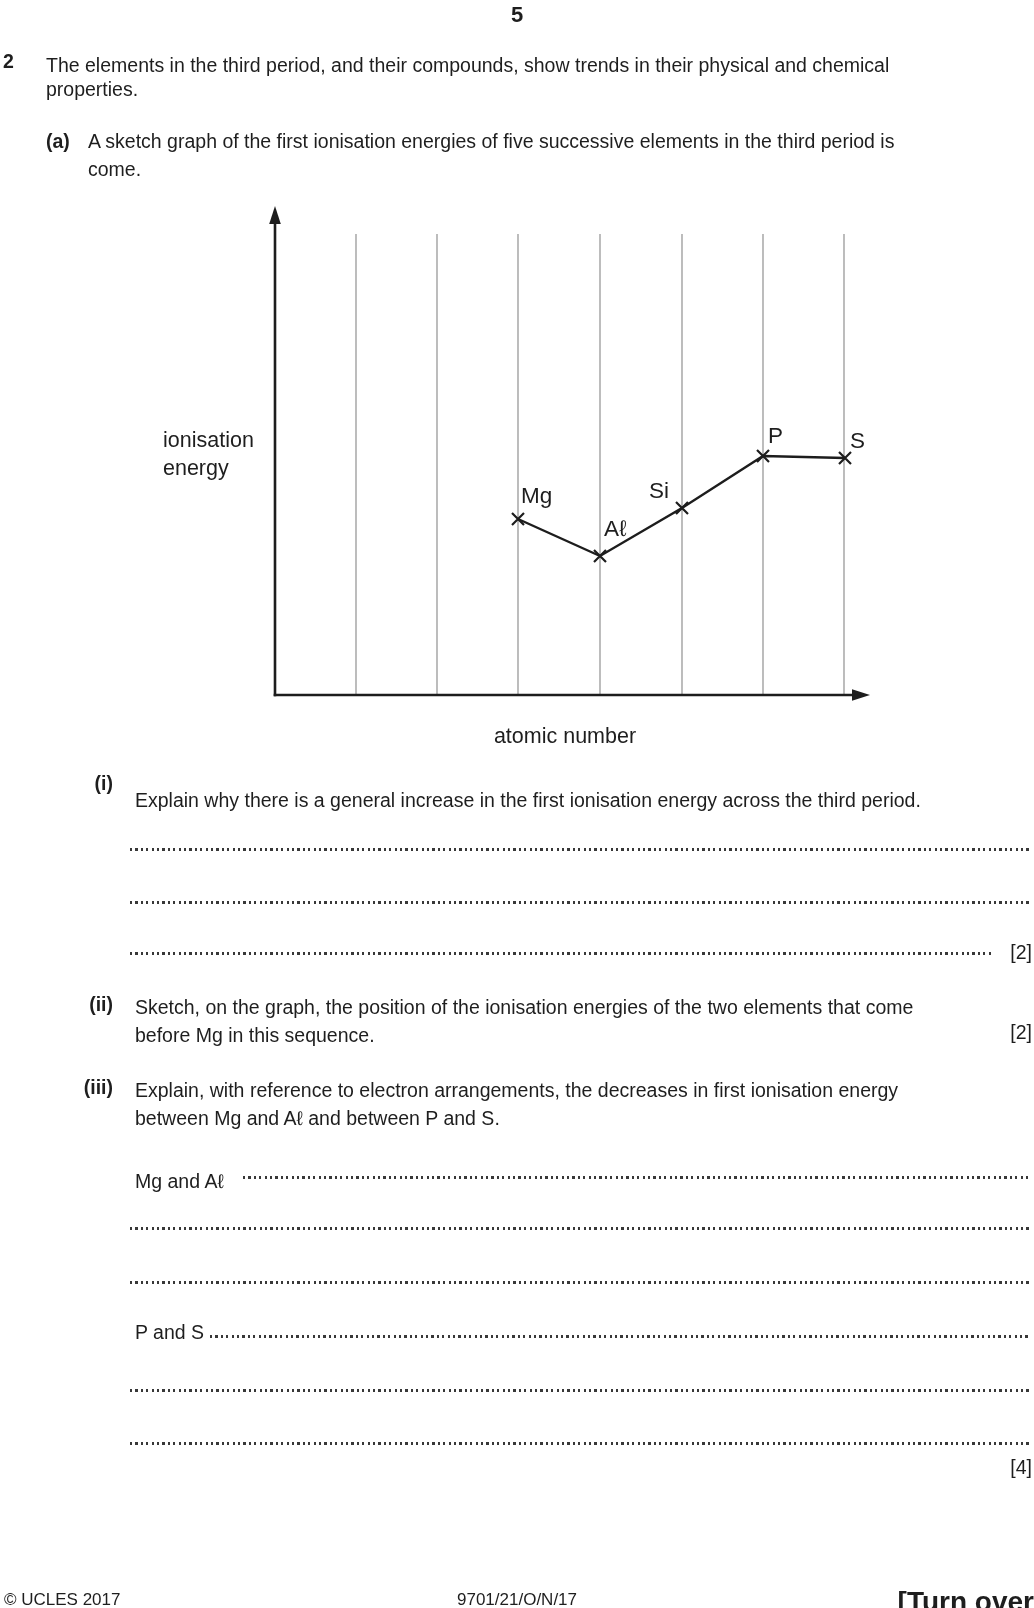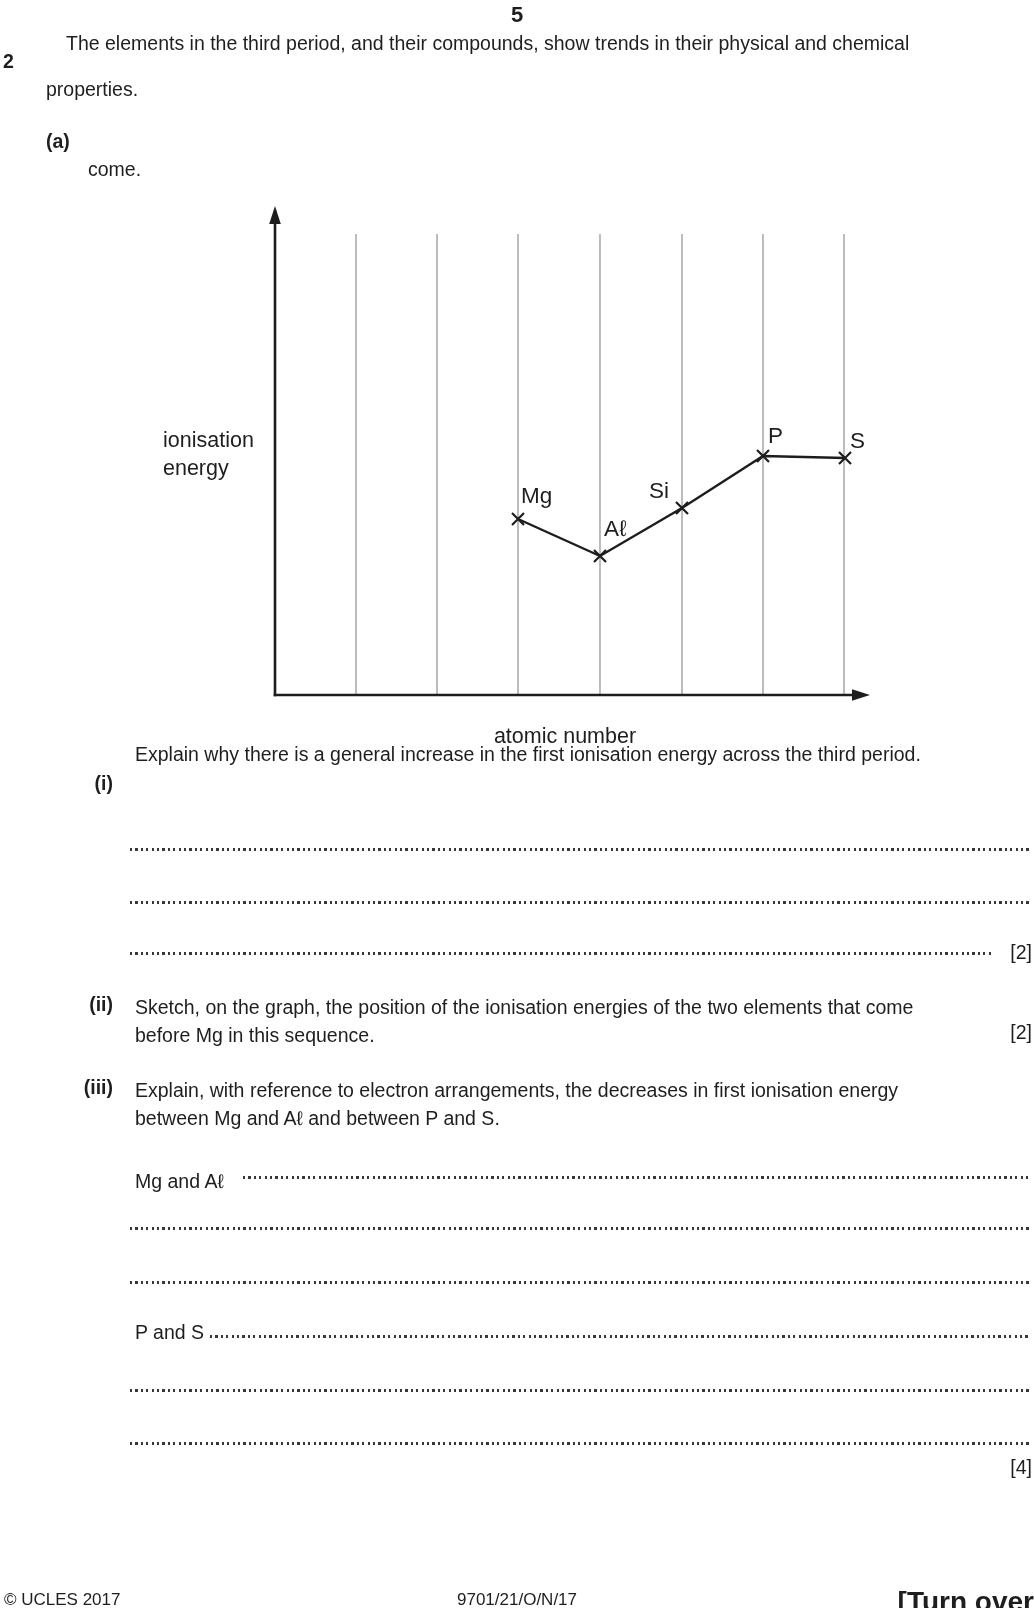--- a/index.html
+++ b/index.html
@@ -29,24 +29,25 @@
   .ptxt{font-size:22.5px;}
 </style>
 </head>
 <body>
 
 <div class="page">
 
   <div class="pageno">5</div>
 
   <div class="line bold" style="left:3px;top:47px;">2</div>
-  <div class="line" style="left:46px;top:29px;margin-left:20px;">The elements in the third period, and their compounds, show trends in their physical and chemical</div>
+  <div class="line" style="left:46px;top:51px;">The elements in the third period, and their compounds, show trends in their physical and chemical</div>
   <div class="line" style="left:46px;top:75px;">properties.</div>
 
   <div class="line bold" style="left:46px;top:127px;">(a)</div>
+  <div class="line" style="left:88px;top:127px;">A sketch graph of the first ionisation energies of five successive elements in the third period is</div>
   <div class="line" style="left:88px;top:155px;">come.</div>
 
   <svg width="1034" height="770" viewBox="0 0 1034 770">
 
     <g stroke="#909090" stroke-width="1.2">
       <line x1="356" y1="234" x2="356" y2="695"></line>
       <line x1="437" y1="234" x2="437" y2="695"></line>
       <line x1="518" y1="234" x2="518" y2="695"></line>
       <line x1="600" y1="234" x2="600" y2="695"></line>
       <line x1="682" y1="234" x2="682" y2="695"></line>
@@ -74,21 +75,21 @@
     <text class="ptxt" x="649" y="498">Si</text>
     <text class="ptxt" x="768" y="443">P</text>
     <text class="ptxt" x="850" y="448">S</text>
 
     <text class="gtxt" x="163" y="447">ionisation</text>
     <text class="gtxt" x="163" y="475">energy</text>
     <text class="gtxt" x="565" y="743" text-anchor="middle">atomic number</text>
   </svg>
 
   <div class="marker" style="top:772px;">(i)</div>
-  <div class="line" style="left:135px;top:740px;">Explain why there is a general increase in the first ionisation energy across the third period.</div>
+  <div class="line" style="left:135px;top:786px;">Explain why there is a general increase in the first ionisation energy across the third period.</div>
   <div class="dots" style="left:130px;top:848px;width:901px;"></div>
   <div class="dots" style="left:130px;top:901px;width:901px;"></div>
   <div class="dots" style="left:130px;top:952px;width:864px;"></div>
   <div class="marks" style="top:941px;">[2]</div>
 
   <div class="marker" style="top:993px;">(ii)</div>
   <div class="line" style="left:135px;top:993px;">Sketch, on the graph, the position of the ionisation energies of the two elements that come</div>
   <div class="line" style="left:135px;top:1021px;">before Mg in this sequence.</div>
   <div class="marks" style="top:1021px;">[2]</div>
 

